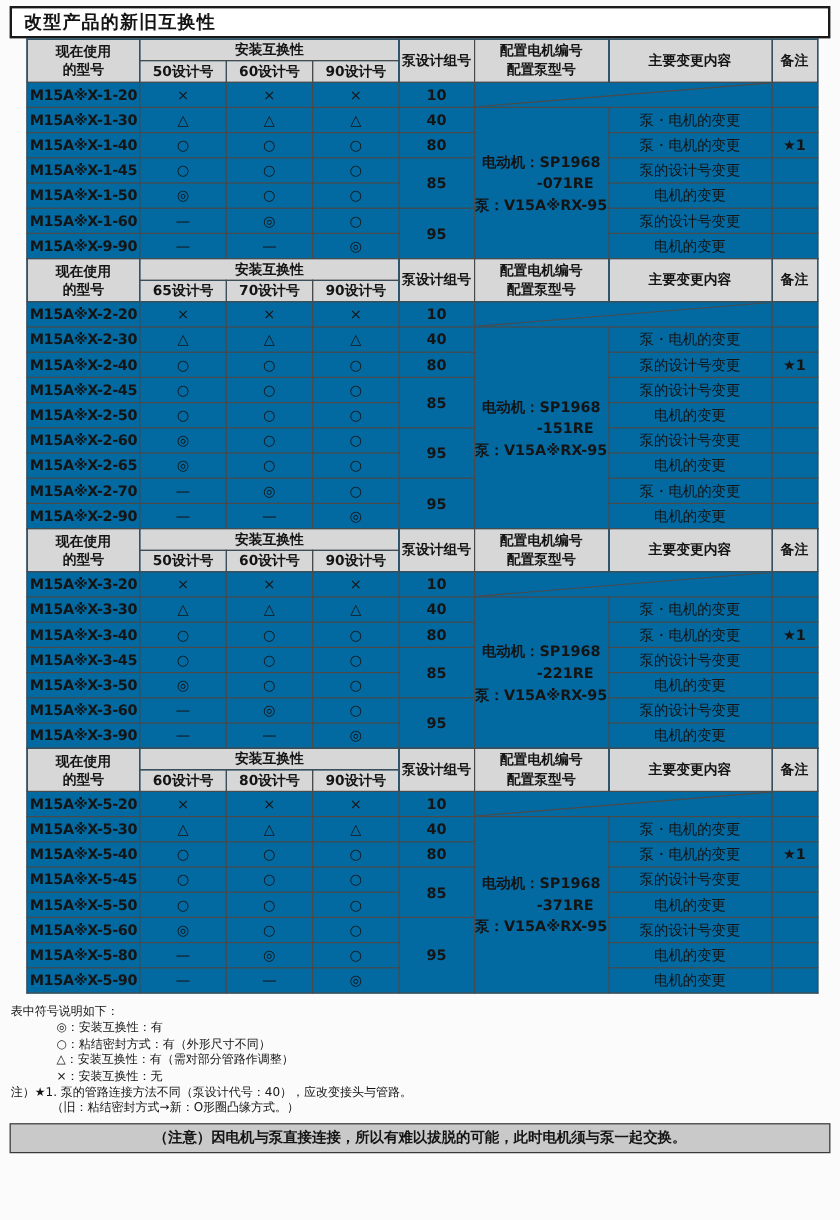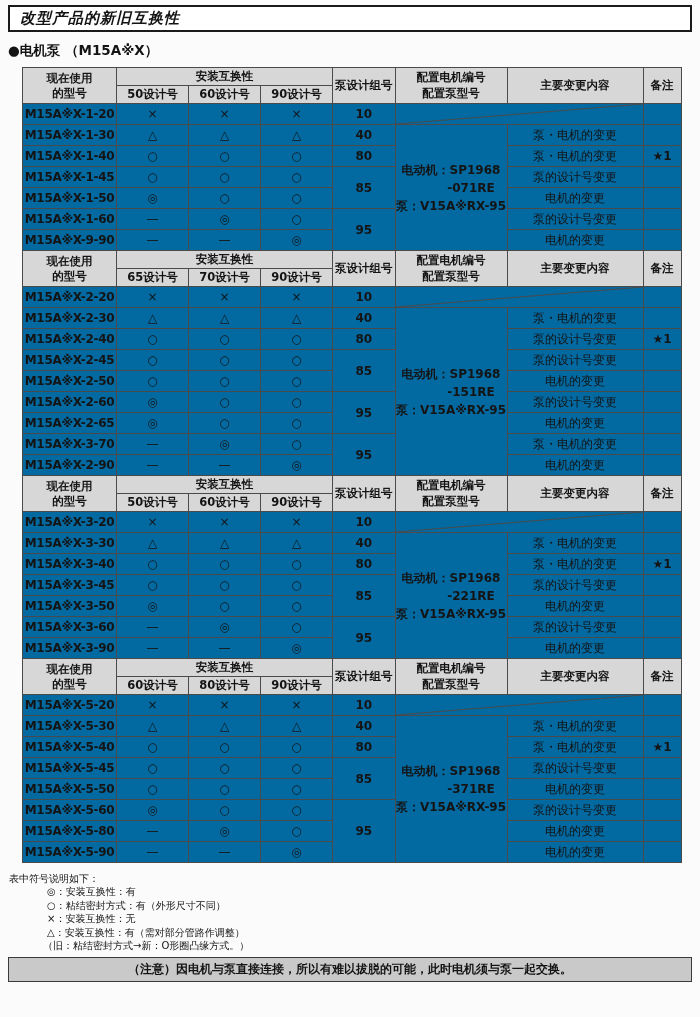--- a/index.html
+++ b/index.html
@@ -12,21 +12,21 @@
   }
   .page { padding: 5px 8px; height: 1017px; overflow: hidden; }
 
   .title-box {
     border: 2px solid #1a1a1a;
     height: 27px;
     display: flex; align-items: center;
     padding: 0 10px;
     background: #fff;
   }
-  .title { font-size: 15px; font-weight: bold; letter-spacing: 1px; font-style: italic; }
+  .title { font-size: 15px; font-weight: bold; letter-spacing: 1px; }
 
   .subtitle { margin: 10px 0 7px 0; font-size: 13.5px; font-weight: bold; }
 
   #tables { margin-left: 14px; }
   table.section-table { border-collapse: collapse; table-layout: fixed; background: #0369a1; }
   .section-table + .section-table { margin-top: -1px; }
   .section-table th, .section-table td { border: 1px solid #4a4a4a; overflow: hidden; white-space: nowrap; }
 
   .section-table thead th {
     background: #d7d7d7;
@@ -64,21 +64,20 @@
 </style>
 </head>
 <body>
 
 <div class="page">
 
   <div class="title-box">
     <span class="title">改型产品的新旧互换性</span>
   </div>
 
-  <div class="subtitle">●电机泵 （M15A※X）</div>
 
   <div id="tables">
       <table class="section-table">
         <colgroup>
           <col style="width: 94px;">
           <col style="width: 72px;">
           <col style="width: 72px;">
           <col style="width: 72px;">
           <col style="width: 62px;">
           <col style="width: 112px;">
@@ -276,21 +275,21 @@
           </tr>
           <tr>
             <td class="model">M15A※X-2-65</td>
             <td class="sym">◎</td>
             <td class="sym">○</td>
             <td class="sym">○</td>
             <td class="change">电机的变更</td>
             <td class="remark"></td>
           </tr>
           <tr>
-            <td class="model">M15A※X-3-70</td>
+            <td class="model">M15A※X-2-70</td>
             <td class="sym">—</td>
             <td class="sym">◎</td>
             <td class="sym">○</td>
             <td class="group" rowspan="2">95</td>
             <td class="change">泵・电机的变更</td>
             <td class="remark"></td>
           </tr>
           <tr>
             <td class="model">M15A※X-2-90</td>
             <td class="sym">—</td>
@@ -518,20 +517,21 @@
             <td class="remark"></td>
           </tr>
         </tbody>
       </table>
     </div>
 
   <div class="legend">
     <div>表中符号说明如下：</div>
     <div class="sym-line">◎：安装互换性：有</div>
     <div class="sym-line">○：粘结密封方式：有（外形尺寸不同）</div>
+    <div class="sym-line">△：安装互换性：有（需对部分管路作调整）</div>
     <div class="sym-line">×：安装互换性：无</div>
-    <div class="sym-line">△：安装互换性：有（需对部分管路作调整）</div>
+    <div>注）★1. 泵的管路连接方法不同（泵设计代号：40），应改变接头与管路。</div>
     <div class="note2">（旧：粘结密封方式→新：O形圈凸缘方式。）</div>
   </div>
 
   <div class="notice-box">（注意）因电机与泵直接连接，所以有难以拔脱的可能，此时电机须与泵一起交换。</div>
 
 </div>
 
 </body></html>

